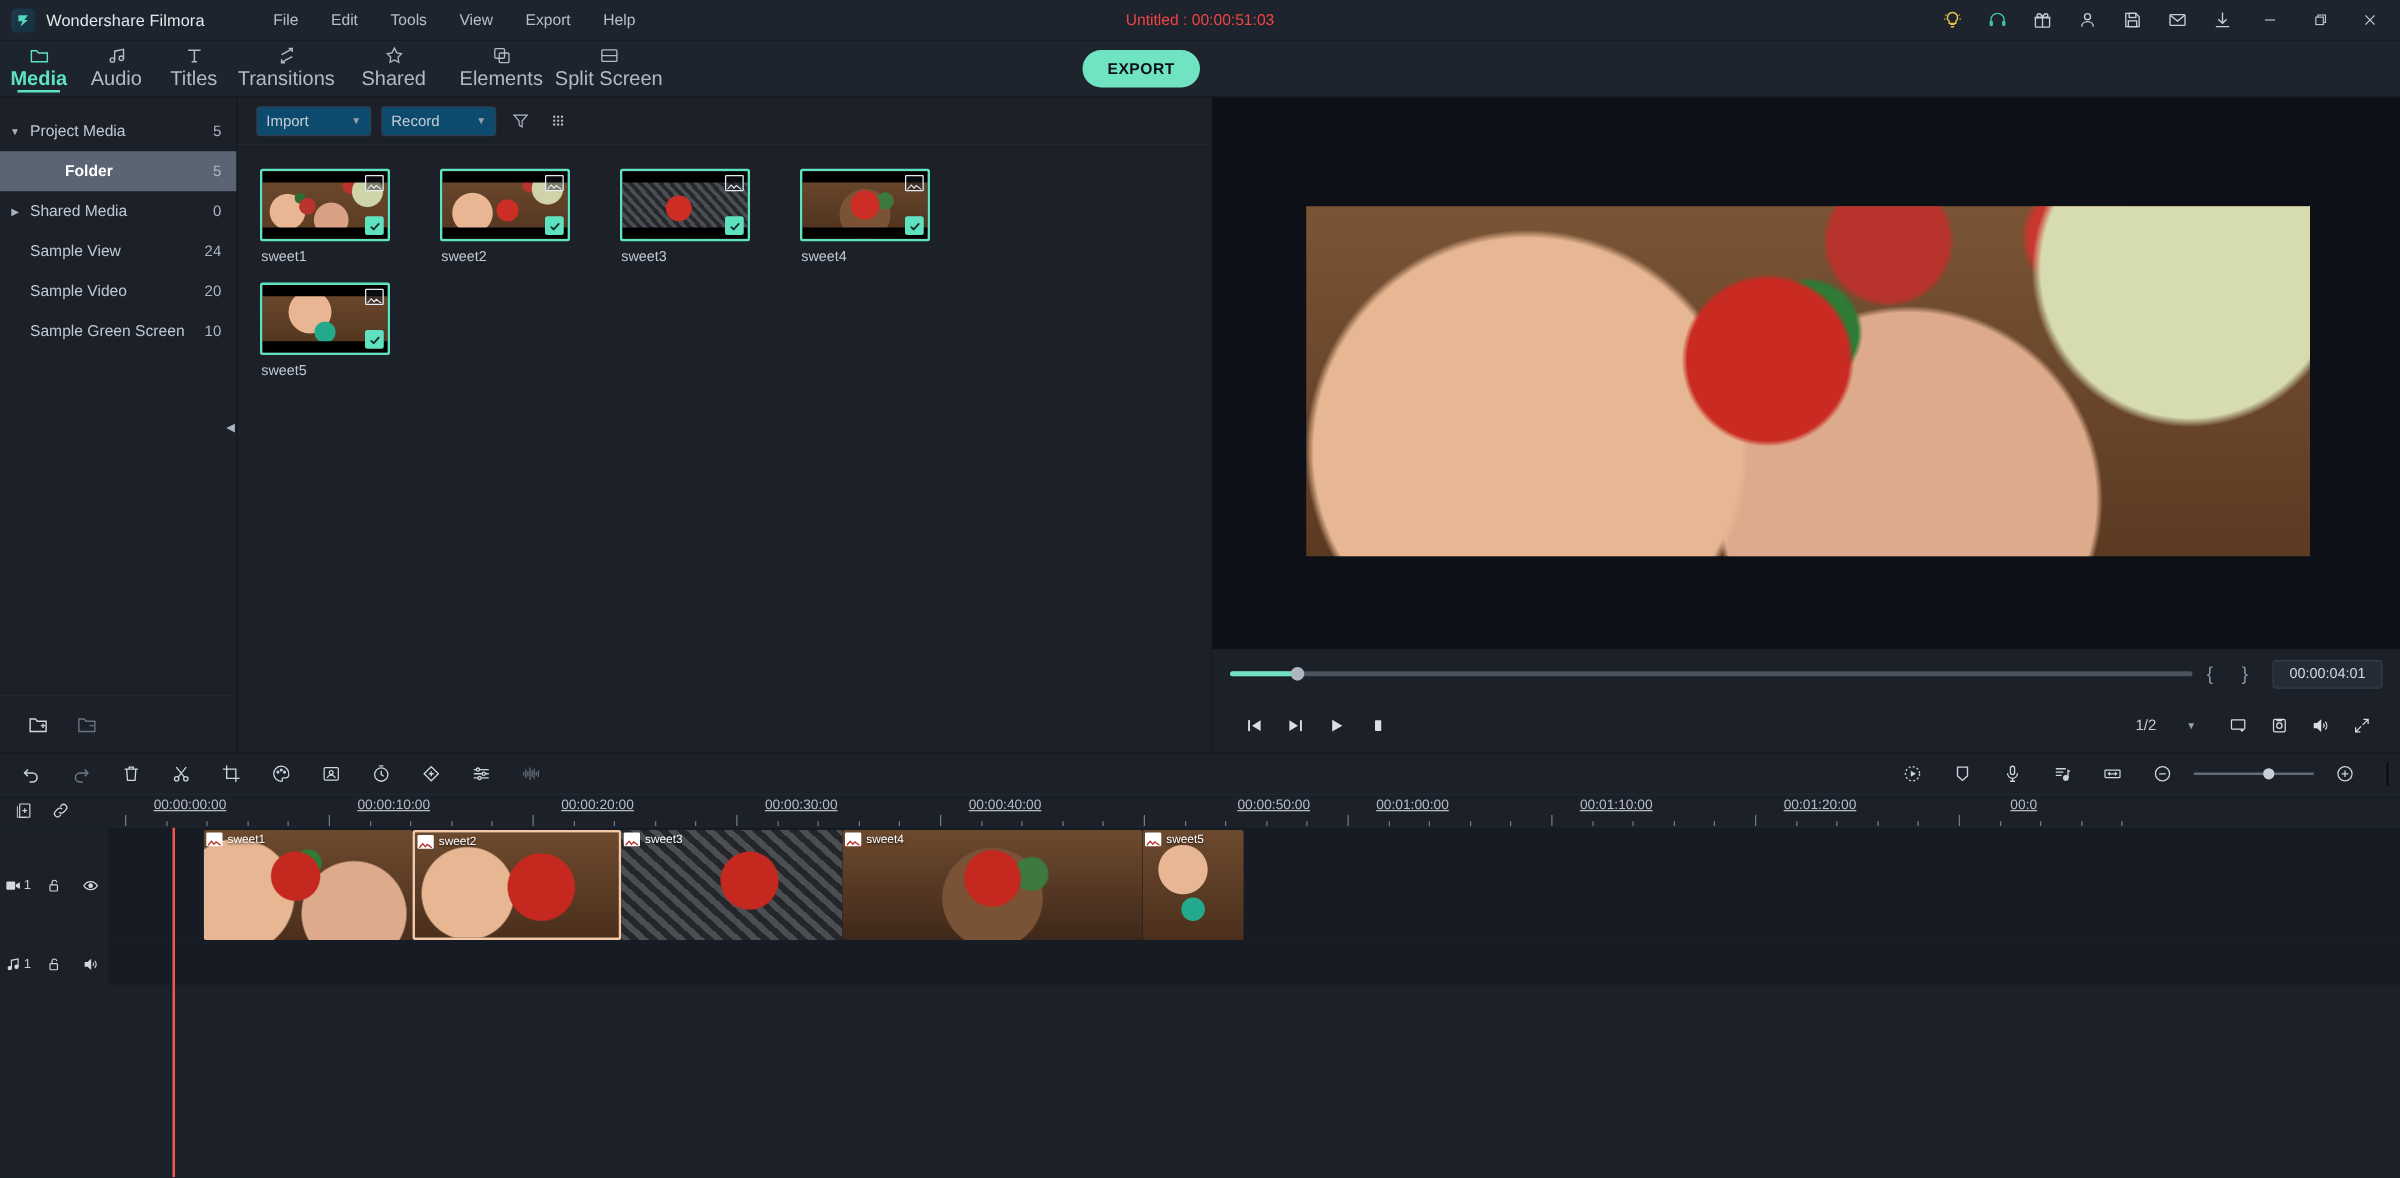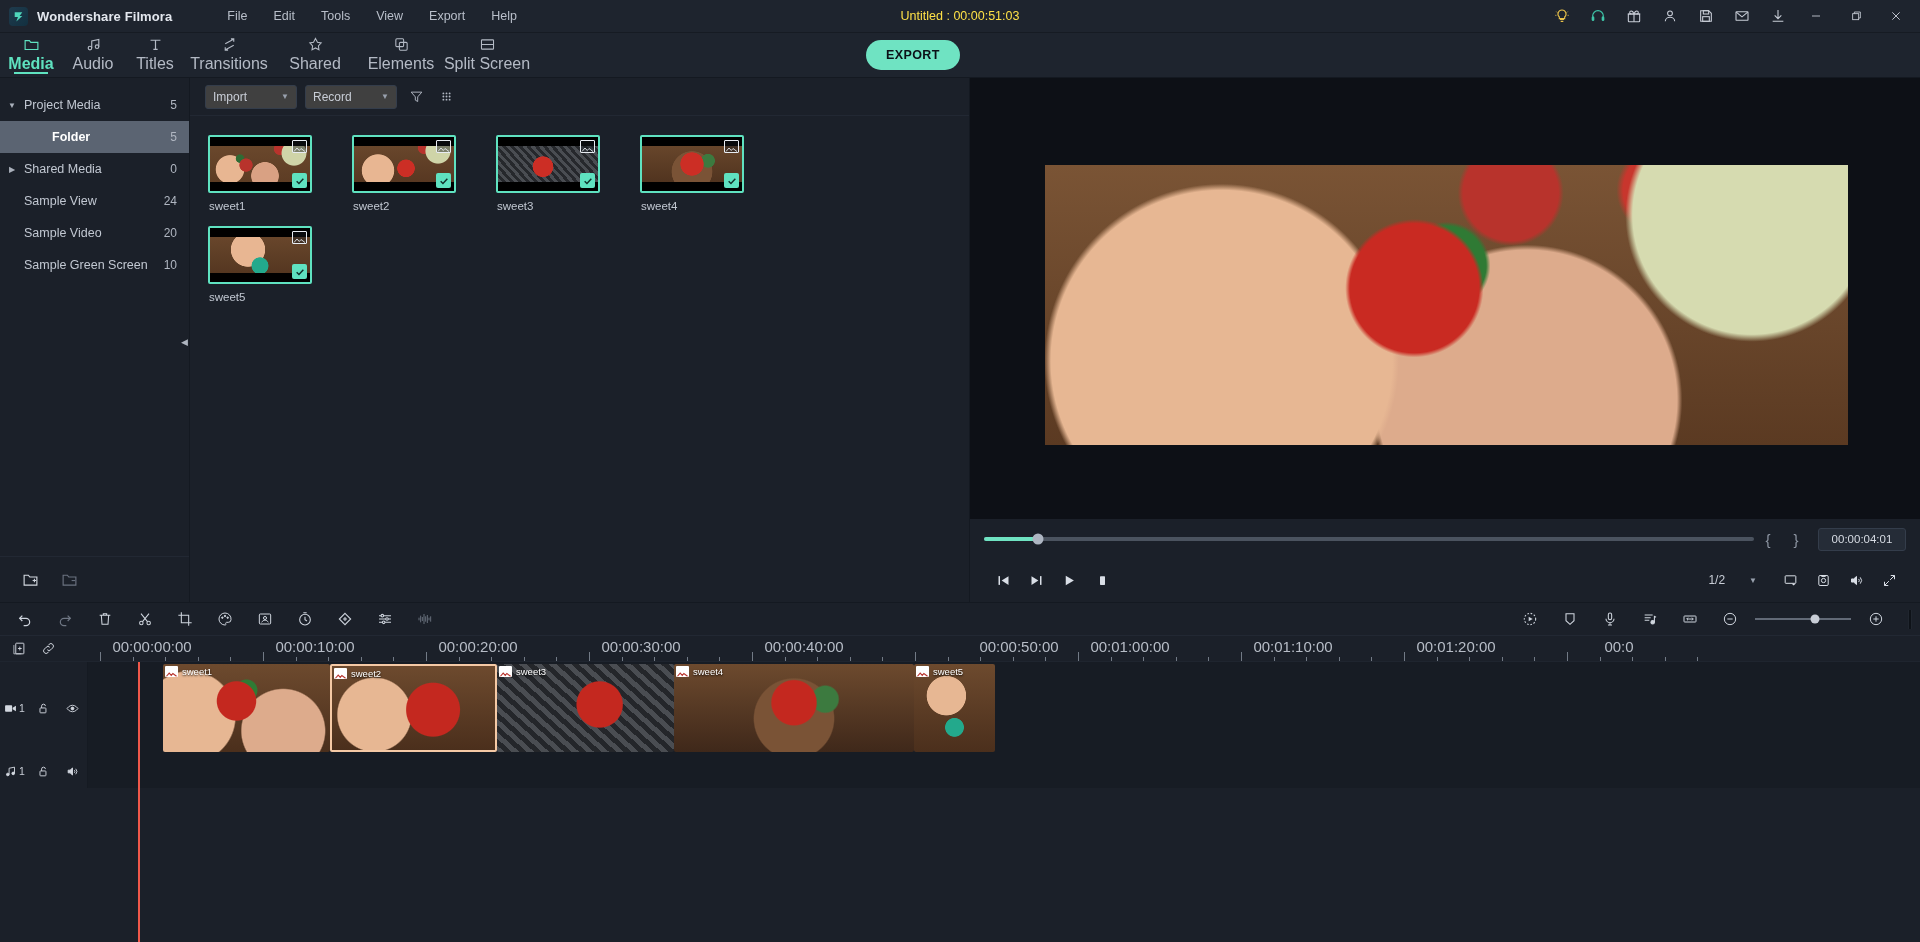--- a/index.html
+++ b/index.html
@@ -10,36 +10,36 @@
     color: #c9ced8;
     overflow: hidden;
   }
   #app { position: relative; width: 1920px; height: 942px; display: flex; flex-direction: column; }
 
   
   .titlebar {
     height: 33px; background: #1e242e; display: flex; align-items: center;
     flex: 0 0 33px; position: relative; border-bottom: 1px solid #161b23;
   }
-  .logo-wrap { display: flex; align-items: center; padding-left: 9px; gap: 9px; font-weight: bold; }
+  .logo-wrap { display: flex; align-items: center; padding-left: 9px; gap: 9px; }
   .logo {
     width: 19px; height: 19px; border-radius: 4px;
     background: linear-gradient(135deg,#1f3b4d,#123040);
     display: flex; align-items: center; justify-content: center;
   }
   .logo svg { width: 13px; height: 13px; }
   .app-title { font-size: 13px; color: #e3e7ee; letter-spacing: .1px; }
   .menubar { display: flex; gap: 0; margin-left: 42px; }
   .menu-item {
     font-size: 12.5px; color: #b9bfca; padding: 4px 13px; cursor: default;
     border-radius: 3px;
   }
   .win-title {
     position: absolute; left: 0; right: 0; text-align: center;
-    font-size: 12.5px; color: #fde047; pointer-events: none;
+    font-size: 12.5px; color: #ef4444; pointer-events: none;
   }
   .tb-right { margin-left: auto; display: flex; align-items: center; padding-right: 4px; }
   .tb-ico {
     width: 36px; height: 33px; display: flex; align-items: center; justify-content: center;
     cursor: default;
   }
   .tb-ico svg { width: 16px; height: 16px; }
   .tb-ico.win { width: 40px; }
 
   
@@ -102,21 +102,21 @@
   
   .media-panel {
     width: 780px; background: #1b2029; border-right: 1px solid #141921;
     display: flex; flex-direction: column;
   }
   .media-toolbar {
     height: 38px; display: flex; align-items: center; gap: 8px;
     padding: 0 13px 0 15px; border-bottom: 1px solid #222833;
   }
   .mt-select {
-    width: 92px; height: 24px; background: #404040; border: 1px solid #343d4b;
+    width: 92px; height: 24px; background: #0c4a6e; border: 1px solid #343d4b;
     border-radius: 3px; display: flex; align-items: center; justify-content: space-between;
     padding: 0 7px; font-size: 12px; color: #c8cdd6; cursor: default;
   }
   .mt-select .chev { font-size: 8px; color: #98a0ad; }
   .mt-search {
     flex: 1; height: 24px; background: #242b36; border: 1px solid #343d4b;
     border-radius: 3px; display: flex; align-items: center; gap: 7px; padding: 0 9px;
   }
   .mt-search svg { width: 12px; height: 12px; flex: 0 0 12px; }
   .mt-search input {
@@ -215,21 +215,21 @@
   .tl-divider { width: 4px; height: 19px; margin-left: 12px; margin-right: 6px;
     background: repeating-linear-gradient(90deg,#20262f 0 1px,#0e1218 1px 3px); }
 
   .tl-ruler-row { height: 26px; display: flex; align-items: stretch; border-bottom: 1px solid #1f252f; }
   .tl-ruler-head { width: 88px; display: flex; align-items: center; gap: 14px; padding-left: 12px; flex: 0 0 88px; }
   .tl-ruler-head svg { width: 15px; height: 15px; cursor: pointer; }
   .tl-ruler { flex: 1; position: relative; overflow: hidden; }
   .rtick { position: absolute; bottom: 0; width: 1px; background: #727a86; }
   .rtick.major { height: 9px; }
   .rtick.minor { height: 4px; }
-  .rlabel { position: absolute; top: 2px; font-size: 15px; color: #b7bdc7; transform: translateX(-50%); white-space: nowrap; }
+  .rlabel { position: absolute; top: 2px; font-size: 11px; color: #b7bdc7; transform: translateX(-50%); white-space: nowrap; text-decoration: underline; }
 
   .tl-tracks { flex: 1; position: relative; overflow: hidden; background: #1b2029; }
   .track { display: flex; position: relative; }
   .track-head {
     width: 88px; flex: 0 0 88px; display: flex; align-items: center; gap: 0;
     background: #1b2029; border-right: 1px solid #151a22; position: relative; z-index: 3;
   }
   .th-btn { width: 29px; display: flex; align-items: center; justify-content: center; gap: 2px; cursor: pointer; }
   .th-btn svg { width: 13px; height: 13px; }
   .th-btn .num { font-size: 10.5px; color: #c8cdd6; }

